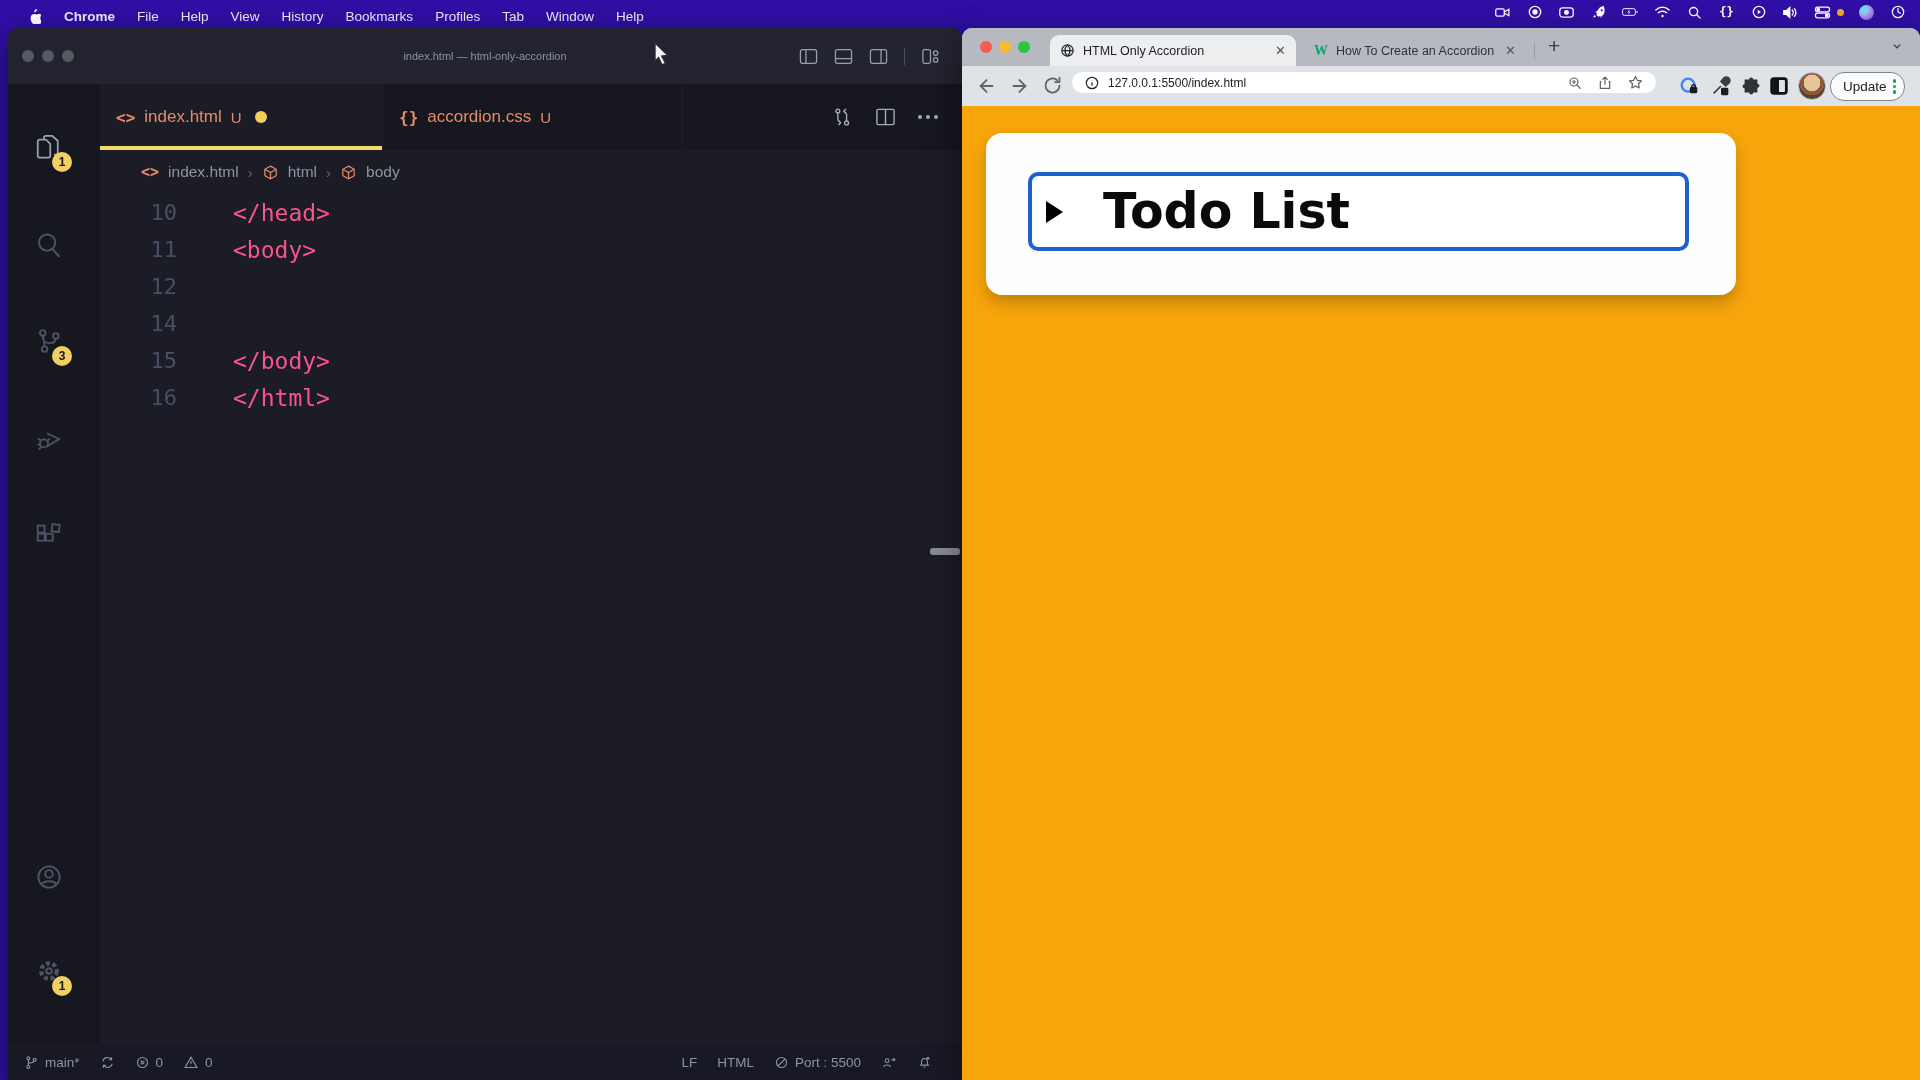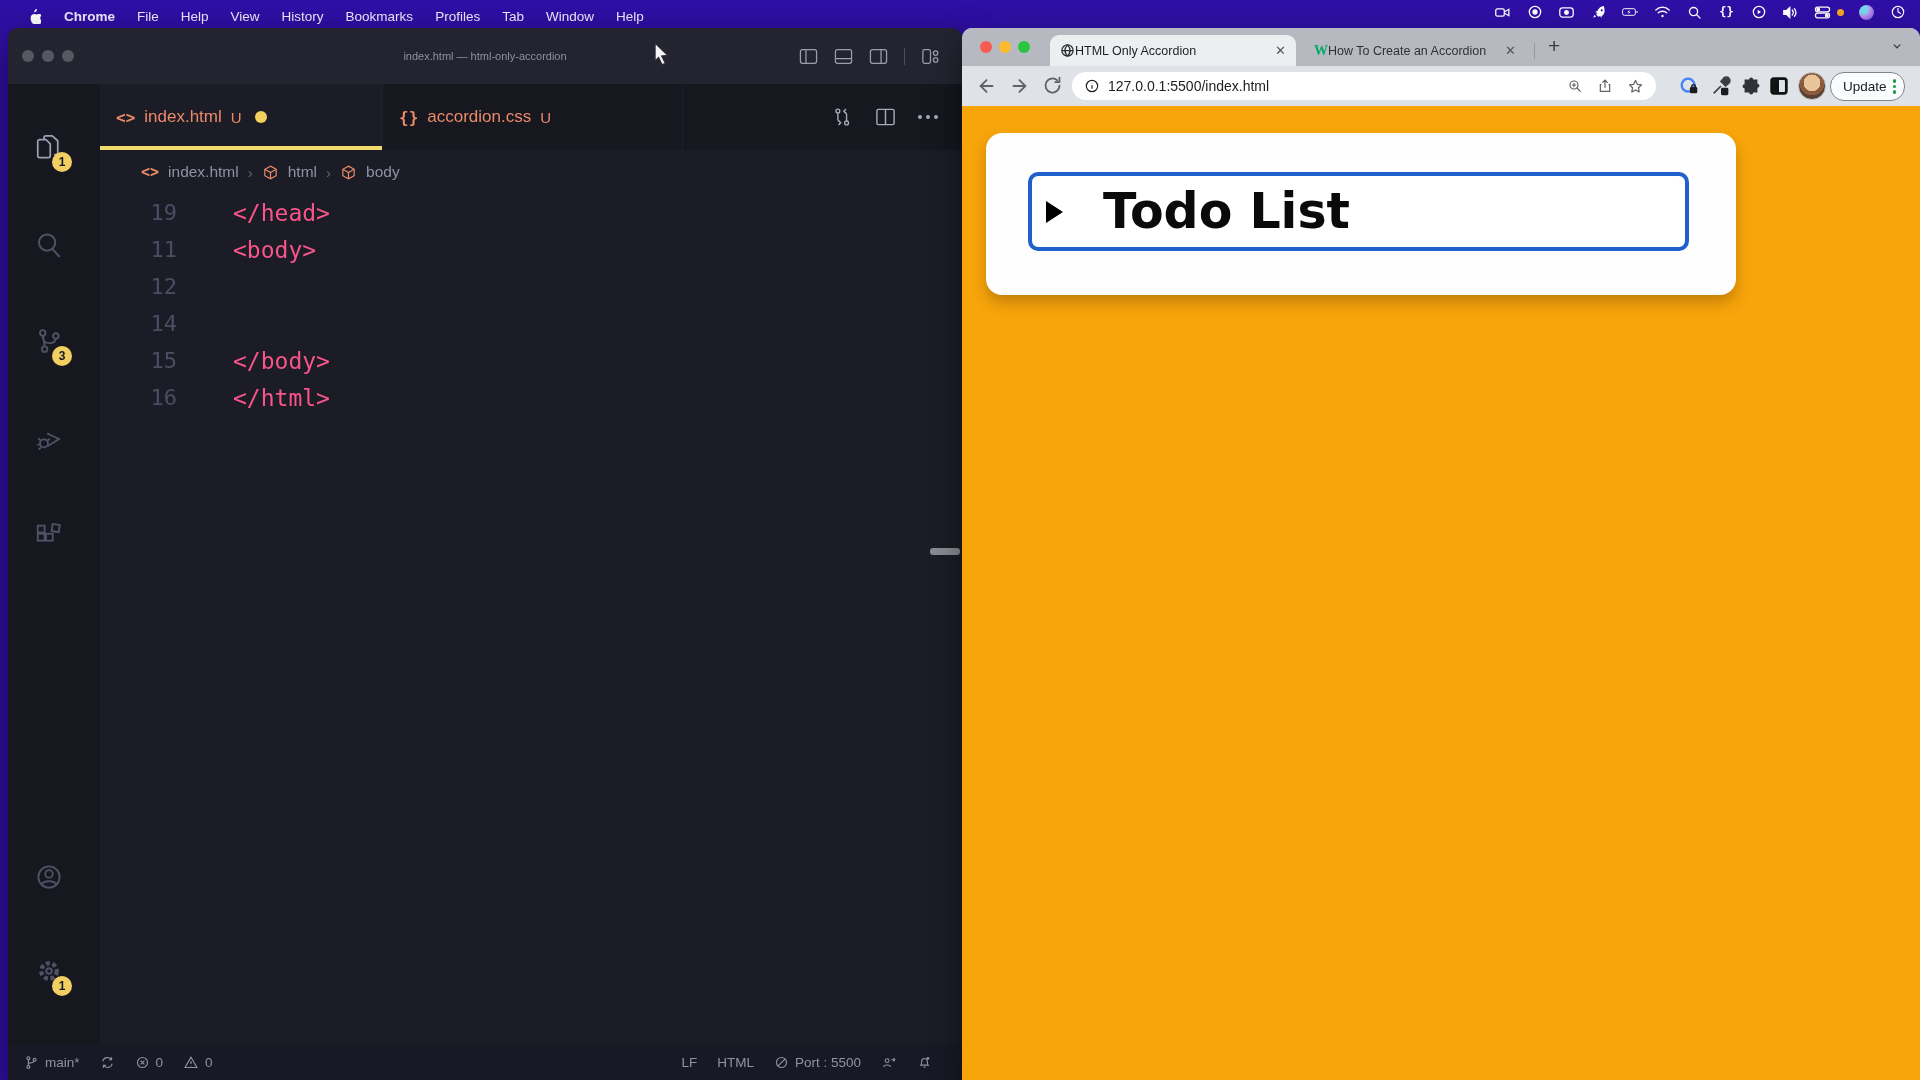--- a/index.html
+++ b/index.html
@@ -70,33 +70,33 @@
   .st-left{padding-left:16px;}
   .st-right{padding-right:30px;}
   .st-item{display:flex;align-items:center;gap:6px;}
 
   
   .chrome{position:absolute;left:962px;top:28px;width:958px;height:1052px;border-radius:10px 10px 0 0;
     overflow:hidden;box-shadow:0 12px 34px rgba(0,0,0,.45);background:#DFE2E6;}
   .ch-tabstrip{position:absolute;left:0;top:0;width:100%;height:38px;background:#B6B9BF;}
   .light{position:absolute;top:13px;width:12px;height:12px;border-radius:50%;}
   .ch-tab{position:absolute;top:7px;height:31px;border-radius:9px 9px 0 0;display:flex;align-items:center;
-    padding:0 10px;font-size:12.5px;color:#1d1f23;}
+    padding:0 10px;gap:8px;font-size:12.5px;color:#1d1f23;}
   .ch-tab.active{background:#EDEEF0;}
   .ch-tab .close{color:#54575c;font-size:13px;margin-left:auto;}
   .w3icon{color:#04AA6D;font-weight:bold;font-size:14px;font-family:"Liberation Serif",serif;}
   .tab-div{position:absolute;top:15px;width:1px;height:16px;background:#96999f;}
   .newtab{position:absolute;top:6px;font-size:21px;color:#3c4043;font-weight:300;}
   .strip-chev{position:absolute;right:16px;top:11px;color:#3c4043;}
 
   .ch-toolbar{position:absolute;left:0;top:38px;width:100%;height:40px;background:#DFE2E6;
     display:flex;align-items:center;color:#5F6368;}
   .nav-ic{width:22px;height:22px;flex:none;color:#5F6368;}
-  .omnibox{position:absolute;left:110px;top:6px;width:584px;height:28px;background:#ffffff;border-radius:14px;
-    display:flex;align-items:center;padding:0 12px;box-sizing:border-box;color:#202124;font-size:14px;gap:8px;}
+  .omnibox{position:absolute;left:110px;top:6px;width:584px;height:21px;background:#ffffff;border-radius:14px;
+    display:flex;align-items:center;padding:0 12px;box-sizing:border-box;color:#202124;font-size:12px;gap:8px;}
   .omni-right{margin-left:auto;display:flex;align-items:center;gap:14px;color:#5F6368;}
   .ext{position:absolute;top:9px;width:22px;height:22px;color:#3b3e43;}
   .avatar{position:absolute;left:1798px;top:61px;width:26px;height:26px;border-radius:50%;
     background:radial-gradient(circle at 50% 38%, #e8c49a 0 40%, #8a5a3b 41% 60%, #56402e 61% 100%);
     border:1px solid #b9bcc2;}
   .update-btn{position:absolute;left:1832px;top:61px;height:27px;border:1.5px solid #80858C;border-radius:14px;
     background:#FBFCFD;display:flex;align-items:center;padding:0 8px 0 12px;gap:6px;font-size:13.5px;color:#202124;}
   .gdots{display:flex;flex-direction:column;gap:2px;}
   .gdots i{width:3.5px;height:3.5px;border-radius:50%;background:#1E9E4A;}
 
@@ -364,21 +364,21 @@
           <svg width="17" height="17" viewBox="0 0 24 24" fill="none" stroke="#E98A68" stroke-width="1.7">
               <path d="M12 3l8 4.5v9L12 21l-8-4.5v-9z"></path>
               <path d="M4 7.5l8 4.5 8-4.5M12 12v9"></path>
             </svg>
         </span>
         <span>body</span>
       </div>
 
       <div class="vsc-code">
         <div class="cline">
-          <span class="ln">19</span>
+          <span class="ln">10</span>
           <span class="ct">&lt;/head&gt;</span>
         </div>
         <div class="cline">
           <span class="ln">11</span>
           <span class="ct">&lt;body&gt;</span>
         </div>
         <div class="cline">
           <span class="ln">12</span>
           <span class="ct"></span>
         </div>

